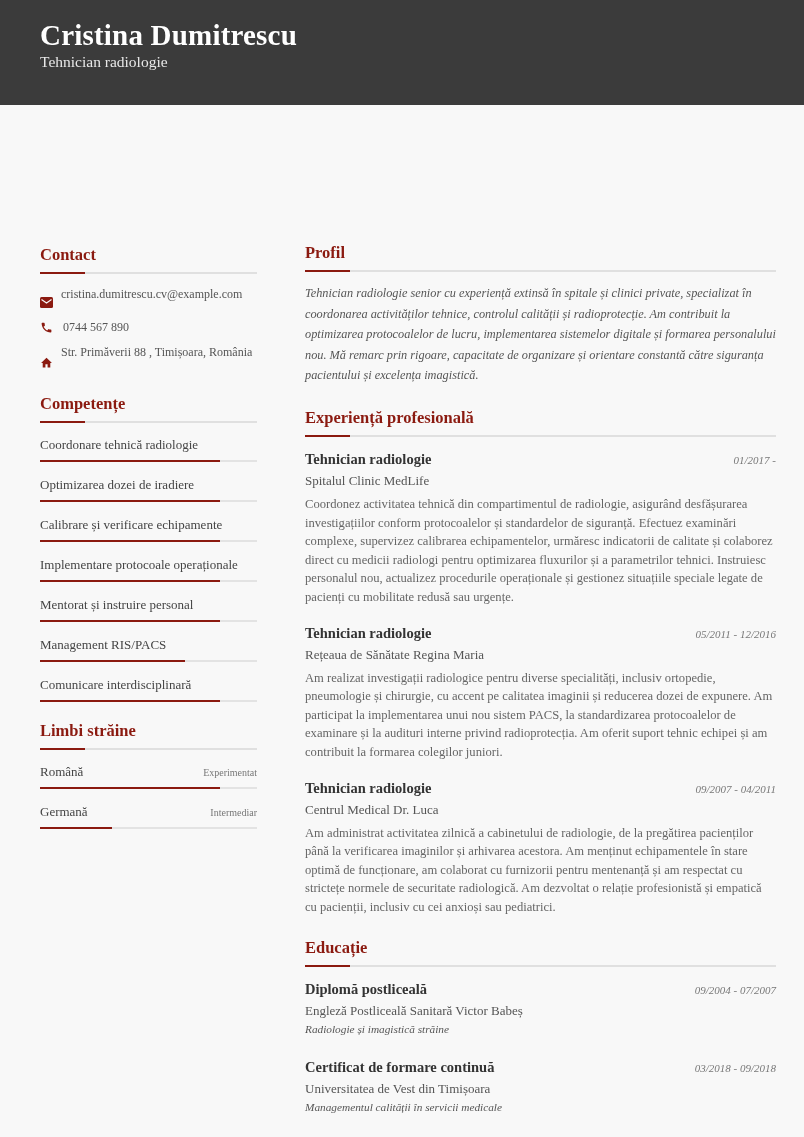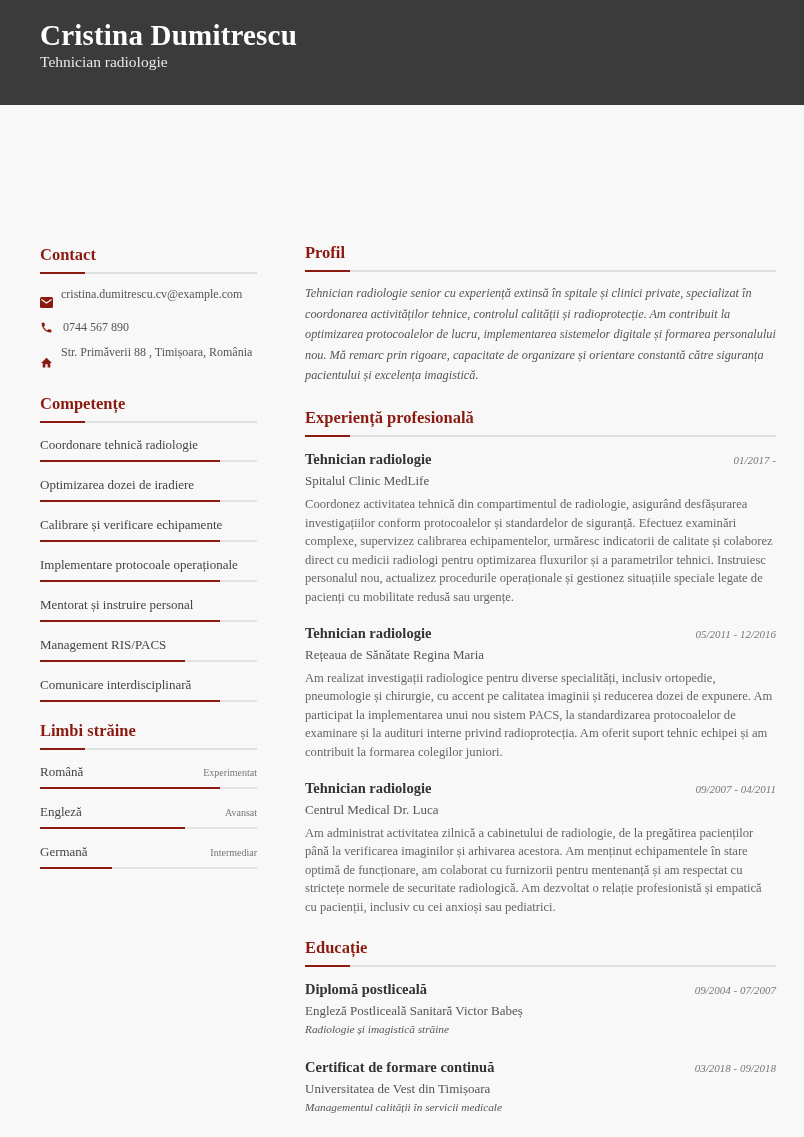--- a/index.html
+++ b/index.html
@@ -148,29 +148,20 @@
           <div class="lang-row">
             <span class="label">Română</span>
             <span class="lvl">Experimentat</span>
           </div>
           <div class="bar">
               <div class="fill" style="width: 83%;"></div>
             </div>
         </div>
         <div class="skill">
           <div class="lang-row">
-            <span class="label">Engleză</span>
-            <span class="lvl">Avansat</span>
-          </div>
-          <div class="bar">
-              <div class="fill" style="width: 67%;"></div>
-            </div>
-        </div>
-        <div class="skill">
-          <div class="lang-row">
             <span class="label">Germană</span>
             <span class="lvl">Intermediar</span>
           </div>
           <div class="bar">
               <div class="fill" style="width: 33%;"></div>
             </div>
         </div>
       </div>
     </section>
   </div>

